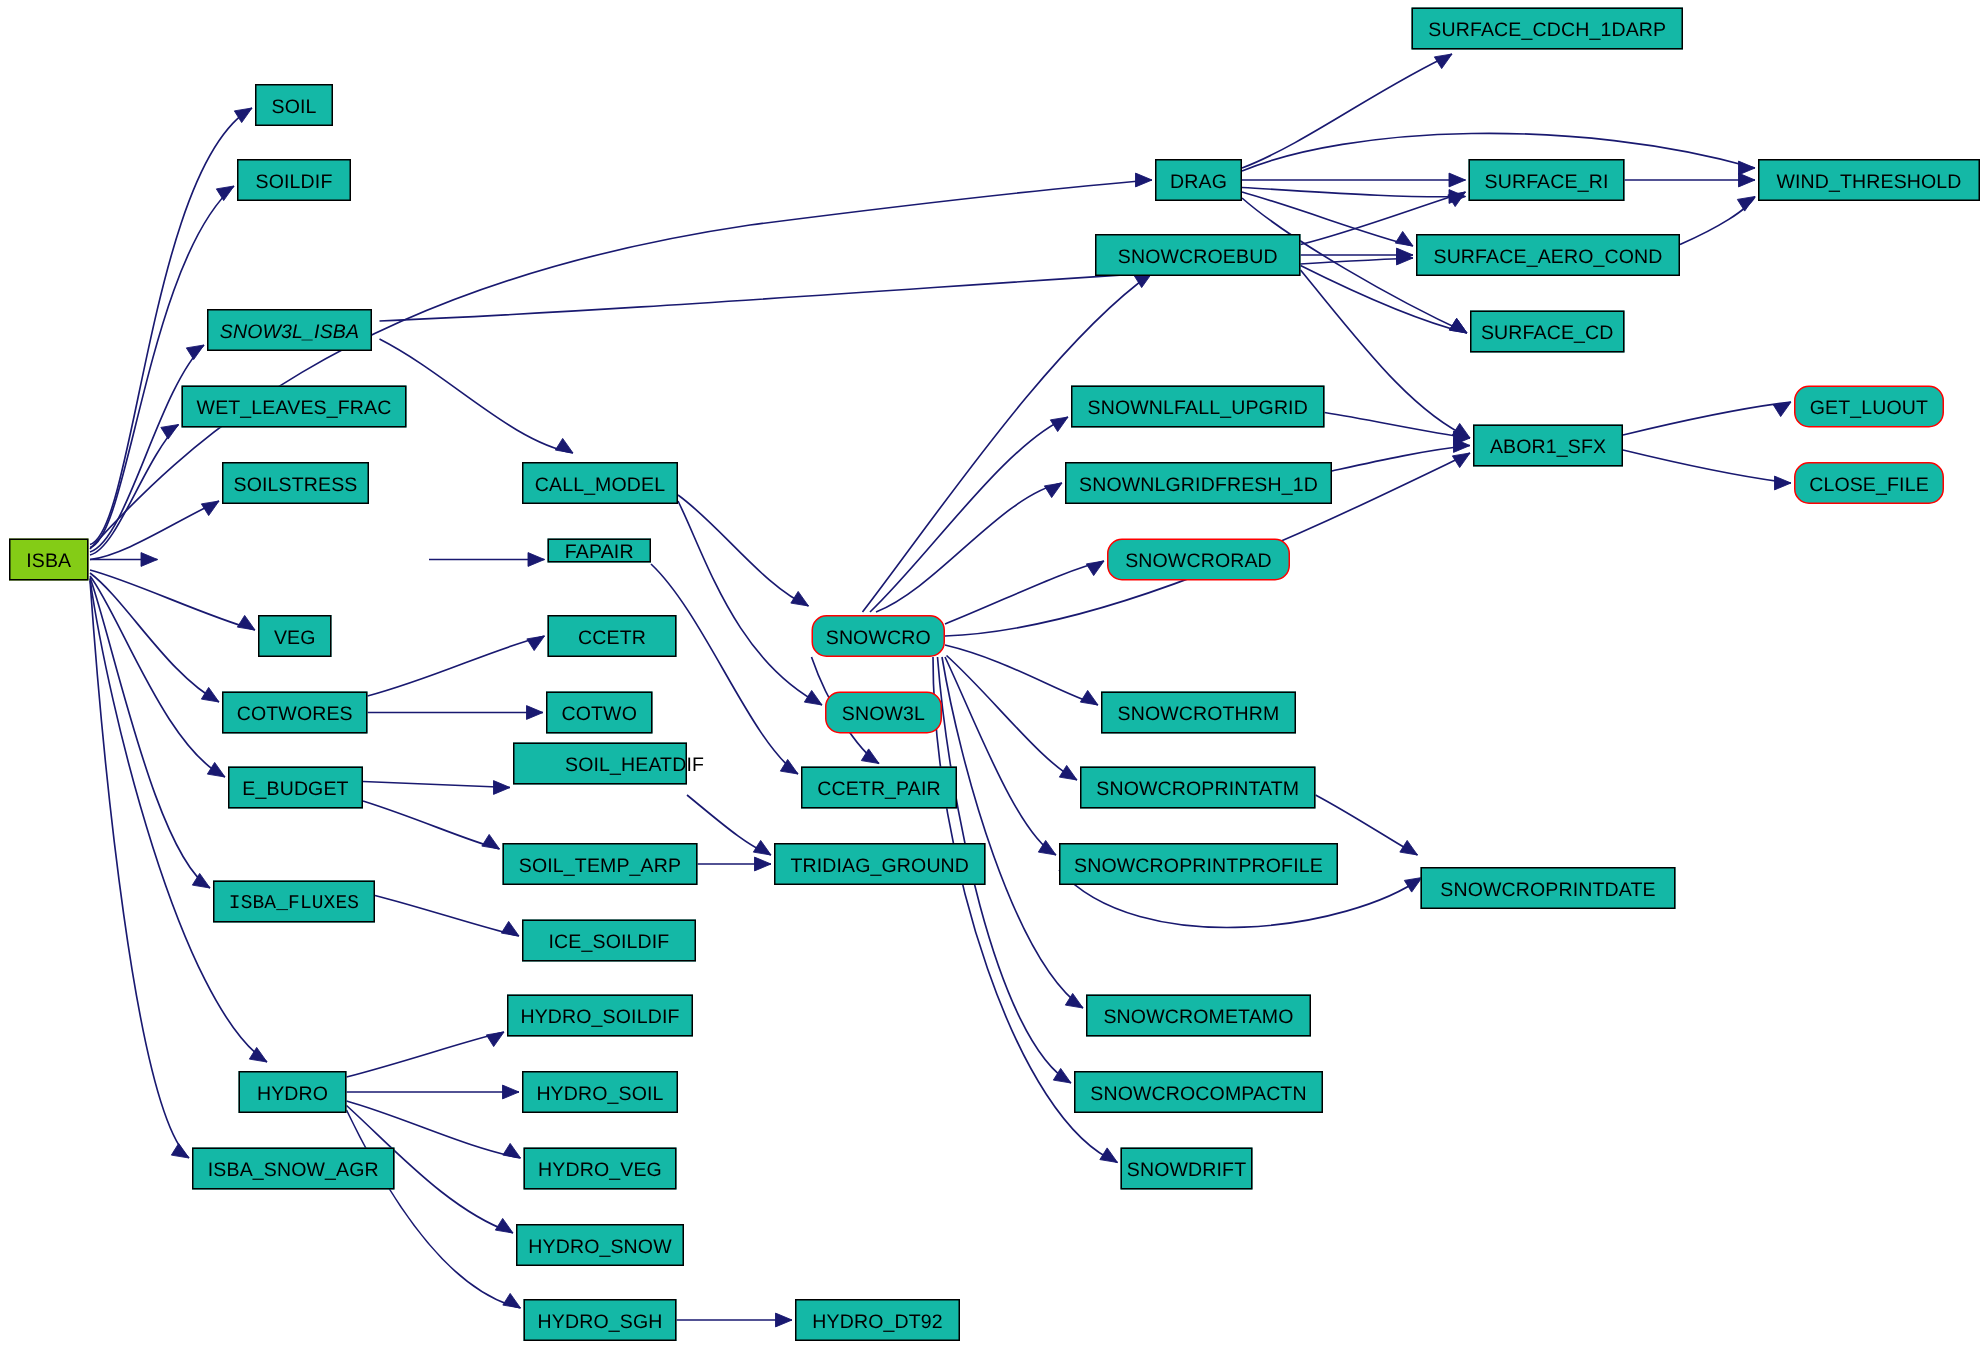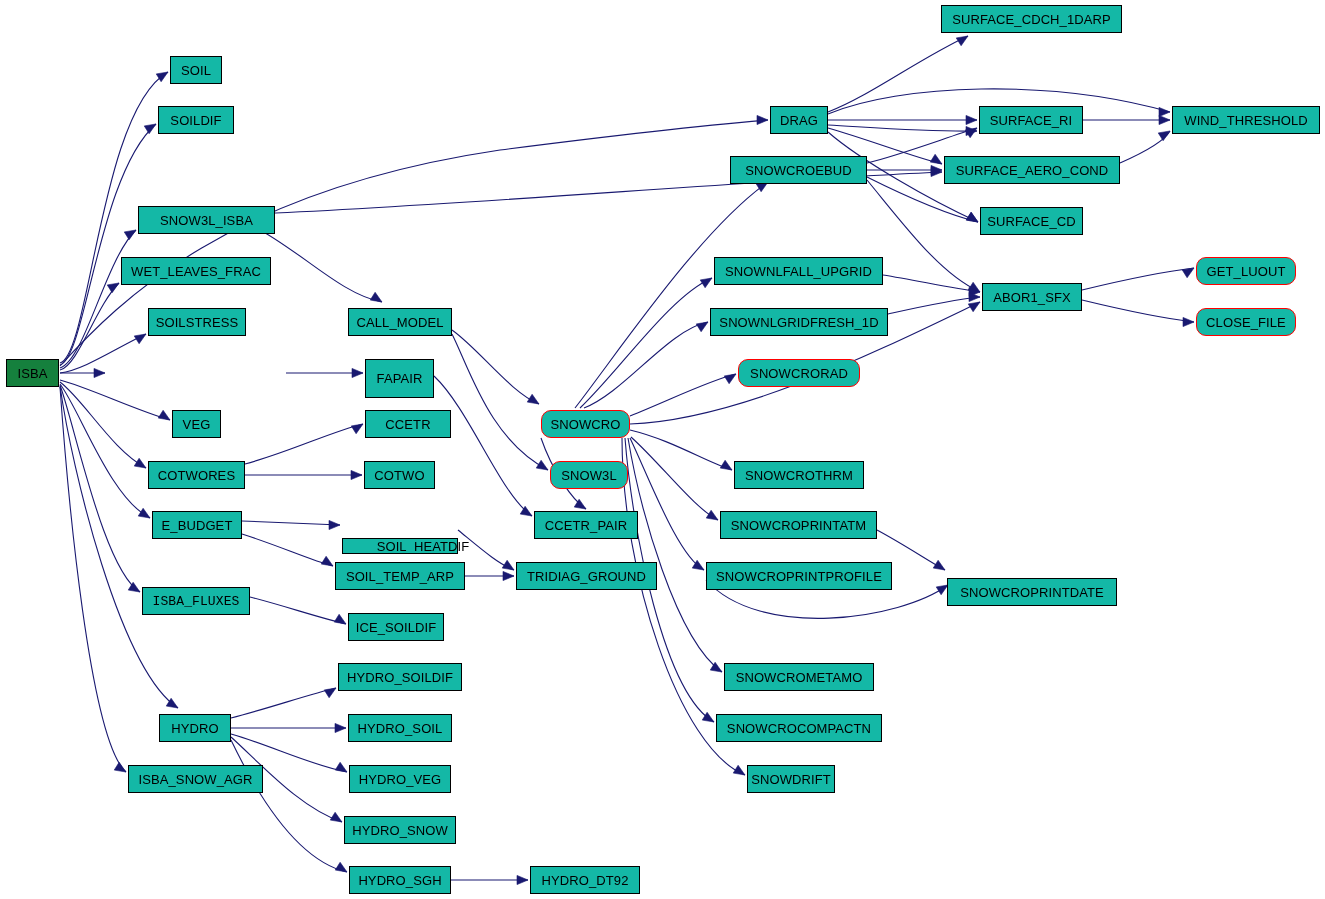--- a/index.html
+++ b/index.html
@@ -36,21 +36,21 @@
     justify-content: center;
     white-space: nowrap;
     letter-spacing: 0.1px;
     z-index: 5;
   }
   .node.red {
     border-color: #ff0000;
     border-radius: 10px;
   }
   .node.root {
-    background: #15803d;
+    background: #84cc16;
     border-color: #000000;
   }
   .node-label {
     pointer-events: none;
   }
 </style>
 </head>
 <body>
 
 <div id="canvas">
@@ -306,21 +306,21 @@
     </svg>
 <div class="node root" style="left: 6px; top: 359px; width: 53px; height: 28px;">
       <span class="node-label">ISBA</span>
     </div>
     <div class="node" style="left: 170px; top: 56px; width: 52px; height: 28px;">
       <span class="node-label">SOIL</span>
     </div>
     <div class="node" style="left: 158px; top: 106px; width: 76px; height: 28px;">
       <span class="node-label">SOILDIF</span>
     </div>
-    <div class="node" style="left: 138px; top: 206px; width: 137px; height: 28px;">
+    <div class="node" style="left: 138px; top: 206px; width: 110px; height: 28px; font-style: italic;">
       <span class="node-label">SNOW3L_ISBA</span>
     </div>
     <div class="node" style="left: 121px; top: 257px; width: 150px; height: 28px;">
       <span class="node-label">WET_LEAVES_FRAC</span>
     </div>
     <div class="node" style="left: 148px; top: 308px; width: 98px; height: 28px;">
       <span class="node-label">SOILSTRESS</span>
     </div>
     <div class="node" style="left: 172px; top: 410px; width: 49px; height: 28px;">
       <span class="node-label">VEG</span>
@@ -336,36 +336,36 @@
     </div>
     <div class="node" style="left: 159px; top: 714px; width: 72px; height: 28px;">
       <span class="node-label">HYDRO</span>
     </div>
     <div class="node" style="left: 128px; top: 765px; width: 135px; height: 28px;">
       <span class="node-label">ISBA_SNOW_AGR</span>
     </div>
     <div class="node" style="left: 348px; top: 308px; width: 104px; height: 28px;">
       <span class="node-label">CALL_MODEL</span>
     </div>
-    <div class="node" style="left: 365px; top: 359px; width: 69px; height: 39px;">
+    <div class="node" style="left: 365px; top: 359px; width: 69px; height: 16px;">
       <span class="node-label">FAPAIR</span>
     </div>
     <div class="node" style="left: 365px; top: 410px; width: 86px; height: 28px;">
       <span class="node-label">CCETR</span>
     </div>
     <div class="node" style="left: 364px; top: 461px; width: 71px; height: 28px; justify-content: center;">
       <span class="node-label">COTWO</span>
     </div>
-    <div class="node" style="left: 342px; top: 538px; width: 116px; height: 16px; padding-left: 46px;">
+    <div class="node" style="left: 342px; top: 495px; width: 116px; height: 28px; padding-left: 46px;">
       <span class="node-label">SOIL_HEATDIF</span>
     </div>
     <div class="node" style="left: 335px; top: 562px; width: 130px; height: 28px;">
       <span class="node-label">SOIL_TEMP_ARP</span>
     </div>
-    <div class="node" style="left: 348px; top: 613px; width: 96px; height: 28px;">
+    <div class="node" style="left: 348px; top: 613px; width: 116px; height: 28px;">
       <span class="node-label">ICE_SOILDIF</span>
     </div>
     <div class="node" style="left: 338px; top: 663px; width: 124px; height: 28px;">
       <span class="node-label">HYDRO_SOILDIF</span>
     </div>
     <div class="node" style="left: 348px; top: 714px; width: 104px; height: 28px;">
       <span class="node-label">HYDRO_SOIL</span>
     </div>
     <div class="node" style="left: 349px; top: 765px; width: 102px; height: 28px;">
       <span class="node-label">HYDRO_VEG</span>

